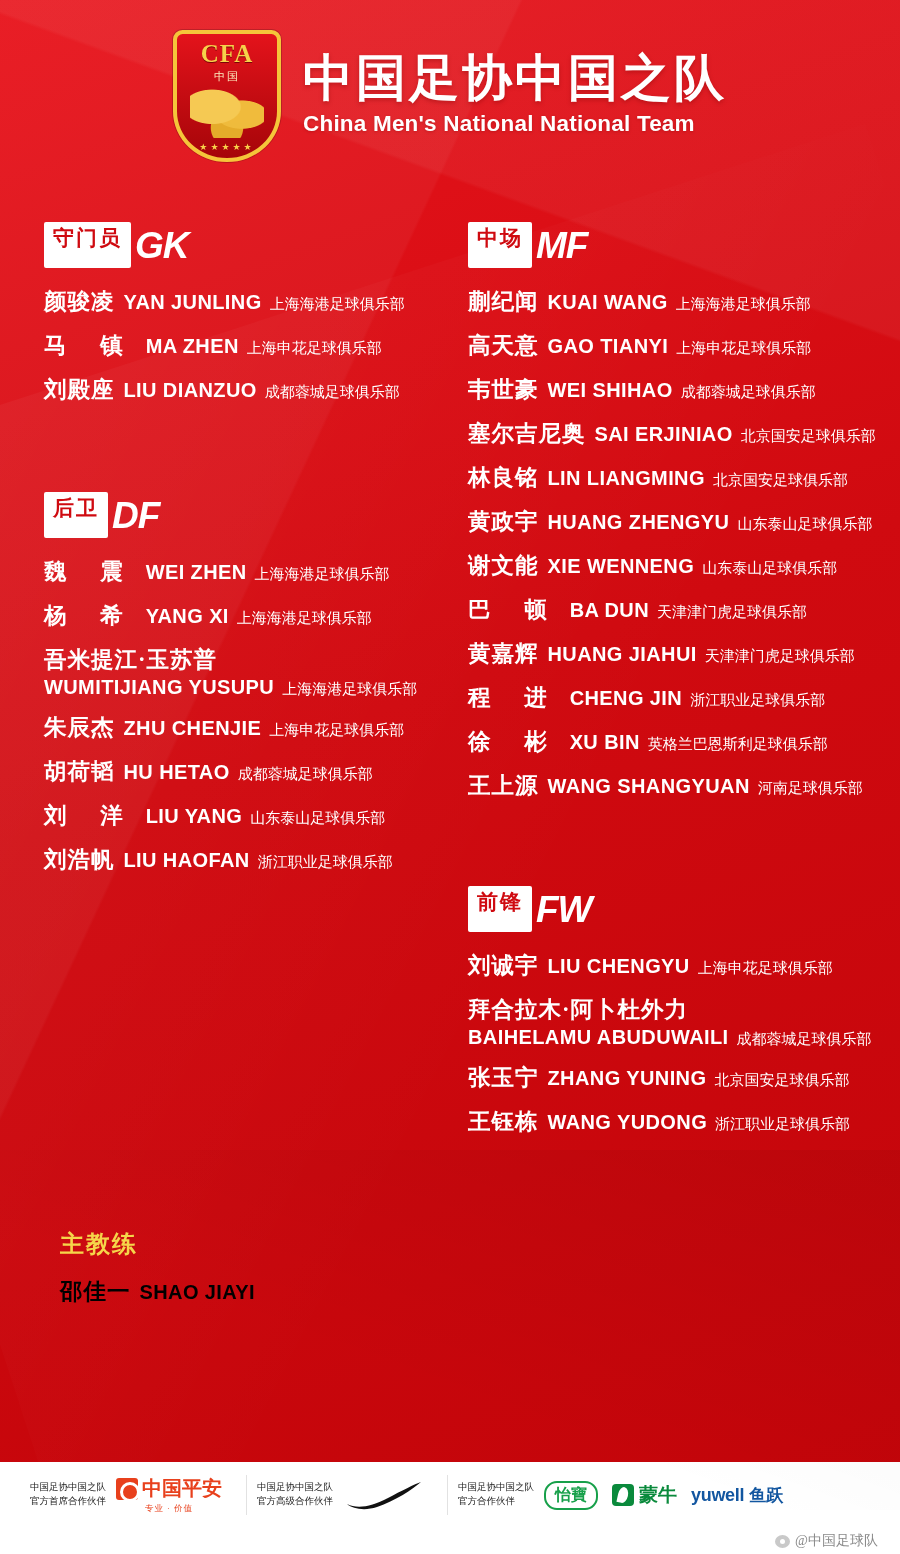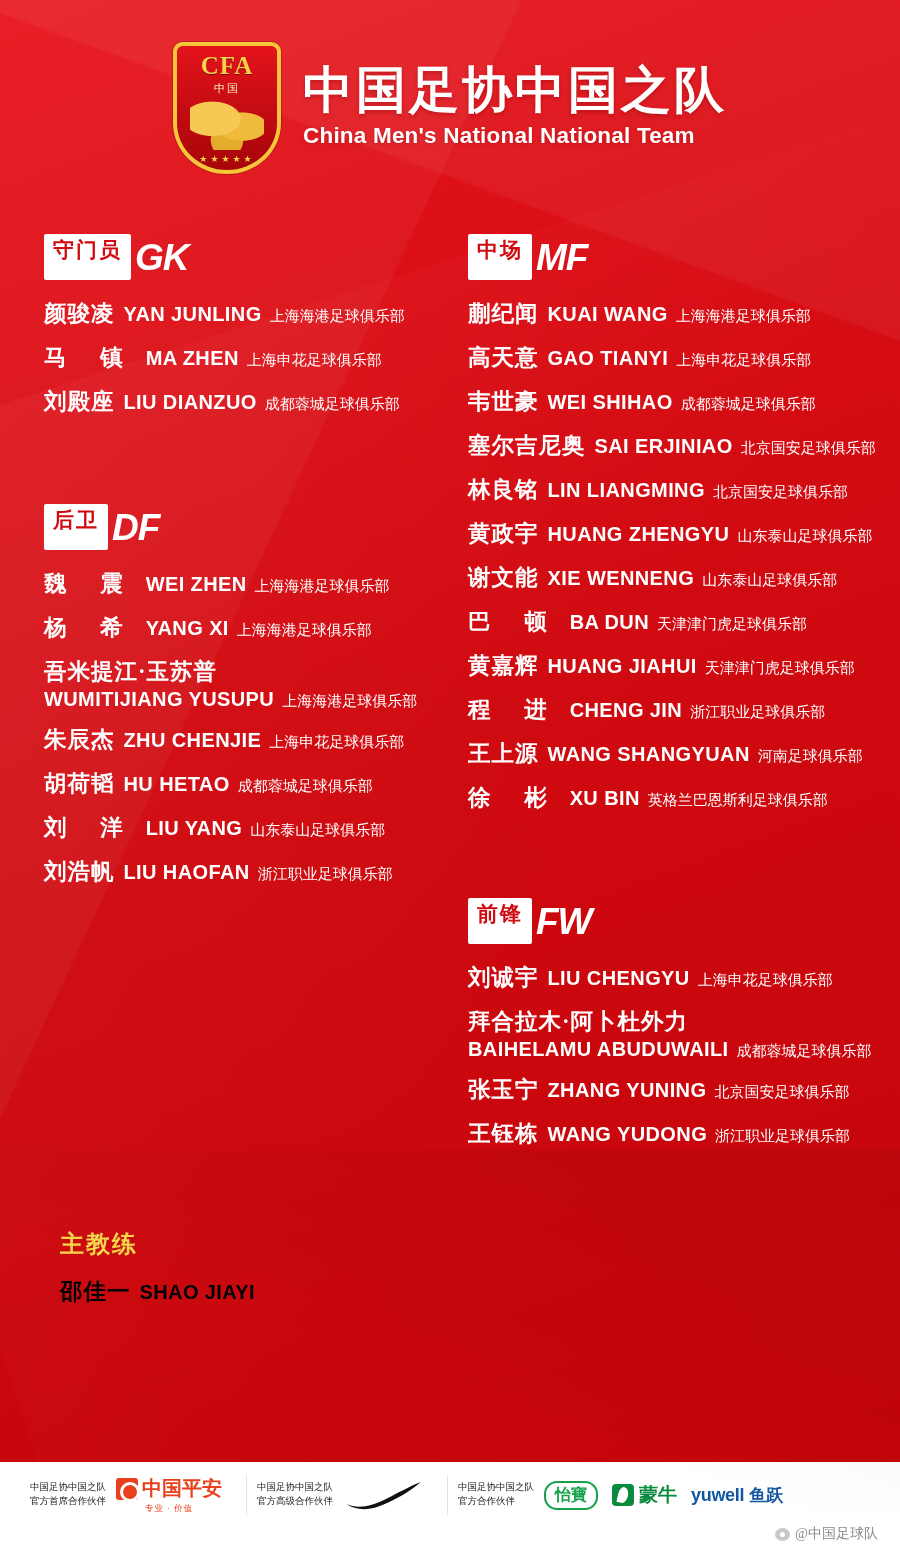--- a/index.html
+++ b/index.html
@@ -36,21 +36,21 @@
     pointer-events: none;
   }
 
   
   .header {
     position: relative;
     display: flex;
     align-items: center;
     justify-content: center;
     gap: 22px;
-    padding-top: 42px;
+    padding-top: 30px;
   }
   .crest {
     position: relative;
     width: 108px; height: 132px;
     flex: 0 0 auto;
   }
   .crest .shield {
     position: absolute; inset: 0;
     background: linear-gradient(#e4131b, #a60509);
     border: 4px solid #f5c53a;
@@ -321,21 +321,21 @@
   }
   .yw-cn {
     font-family: "Liberation Serif", serif;
     font-weight: bold;
     font-size: 17px;
     color: #1256a0;
   }
 
   .weibo {
     position: absolute;
-    right: 22px; bottom: 11px;
+    right: 22px; bottom: 4px;
     display: flex; align-items: center; gap: 5px;
     color: #8a8a8a;
     font-family: "Liberation Serif", serif;
     font-size: 14px;
   }
   .weibo-eye {
     width: 15px; height: 13px;
     position: relative;
   }
   .weibo-eye:before {
@@ -544,30 +544,30 @@
         </div>
         <div class="player">
           <div class="line">
             <span class="p-cn spread">程 进</span>
             <span class="p-en">CHENG JIN</span>
             <span class="p-club">浙江职业足球俱乐部</span>
           </div>
         </div>
         <div class="player">
           <div class="line">
+            <span class="p-cn spread">徐 彬</span>
+            <span class="p-en">XU BIN</span>
+            <span class="p-club">英格兰巴恩斯利足球俱乐部</span>
+          </div>
+        </div>
+        <div class="player">
+          <div class="line">
             <span class="p-cn">王上源</span>
             <span class="p-en">WANG SHANGYUAN</span>
             <span class="p-club">河南足球俱乐部</span>
-          </div>
-        </div>
-        <div class="player">
-          <div class="line">
-            <span class="p-cn spread">徐 彬</span>
-            <span class="p-en">XU BIN</span>
-            <span class="p-club">英格兰巴恩斯利足球俱乐部</span>
           </div>
         </div>
       </div>
 
       <div class="gap-fw"></div>
 
       <div class="group">
         <div class="group-head">
           <span class="tag-cn">前锋</span>
           <span class="tag-en">FW</span>

